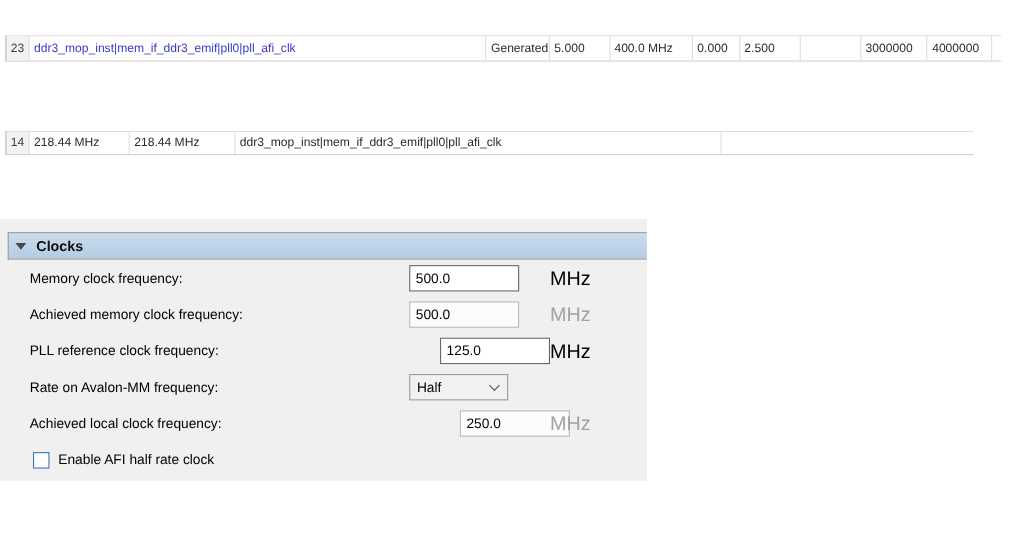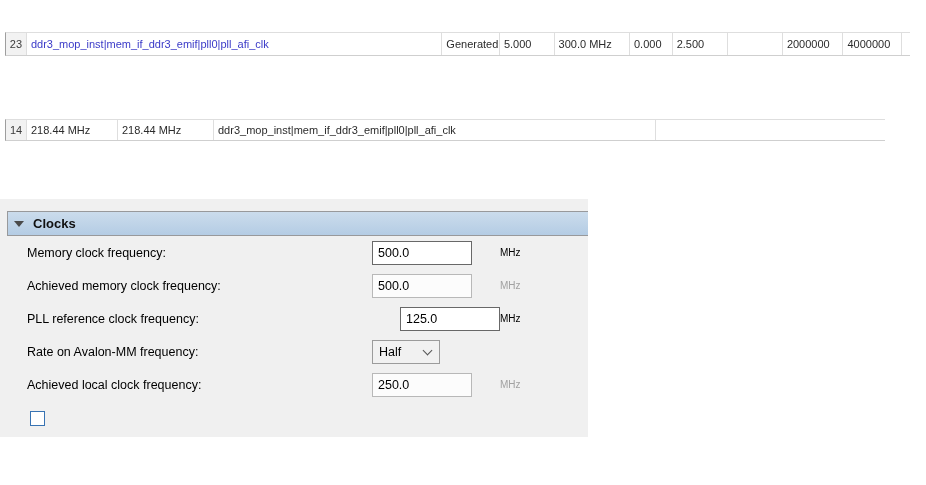--- a/index.html
+++ b/index.html
@@ -97,29 +97,29 @@
   }
   .fld-input.disabled {
     border: 1px solid #b8b8b8;
     background: #fcfcfc;
   }
   .fld-unit {
     position: absolute;
     left: 500px;
     height: 24px;
     line-height: 24px;
-    font-size: 10px;
+    font-size: 18px;
     color: #000;
   }
   .fld-unit.dim { color: #a2a2a2; }
 
   #avalon-dropdown {
     position: absolute;
     left: 372px; top: 340px;
-    width: 68px; height: 24px;
+    width: 90px; height: 24px;
     background: #f1f1f1;
     border: 1px solid #9b9b9b;
     display: flex;
     align-items: center;
     justify-content: space-between;
     padding: 0 8px 0 6px;
     font-size: 12.5px;
     color: #000;
     cursor: default;
   }
@@ -157,25 +157,25 @@
 </head>
 <body>
 
 <div id="row-generated" class="tbl-row">
   <div class="cell num w21">23</div>
   <div class="cell w419">
     <span class="link">ddr3_mop_inst|mem_if_ddr3_emif|pll0|pll_afi_clk</span>
   </div>
   <div class="cell w58">Generated</div>
   <div class="cell w55">5.000</div>
-  <div class="cell w76">300.0 MHz</div>
+  <div class="cell w76">400.0 MHz</div>
   <div class="cell w43">0.000</div>
   <div class="cell w56">2.500</div>
   <div class="cell w55"></div>
-  <div class="cell w61">2000000</div>
+  <div class="cell w61">3000000</div>
   <div class="cell w59">4000000</div>
   <div class="cell last"></div>
 </div>
 
 <div id="row-fmax" class="tbl-row">
   <div class="cell num w21">14</div>
   <div class="cell w91">218.44 MHz</div>
   <div class="cell w96">218.44 MHz</div>
   <div class="cell w442">ddr3_mop_inst|mem_if_ddr3_emif|pll0|pll_afi_clk</div>
   <div class="cell last"></div>
@@ -200,18 +200,19 @@
 <input class="fld-input" style="top: 307px; margin-left: 28px;" value="125.0">
 <div class="fld-unit" style="top:307px">MHz</div>
 
 <div class="fld-label" style="top:340px">Rate on Avalon-MM frequency:</div>
 <div id="avalon-dropdown">
   <span>Half</span>
   <span class="chevron"></span>
 </div>
 
 <div class="fld-label" style="top:373px">Achieved local clock frequency:</div>
-<input class="fld-input disabled" style="top: 373px;" readonly="" value="250.0">
+<input class="fld-input disabled" style="top: 373px; margin-left: 46px;" readonly="" value="250.0">
 <div class="fld-unit dim" style="top:373px">MHz</div>
 
 <div id="afi-row">
   <div id="afi-checkbox"></div>
+  <span class="cb-label">Enable AFI half rate clock</span>
 </div>
 
 </body></html>

